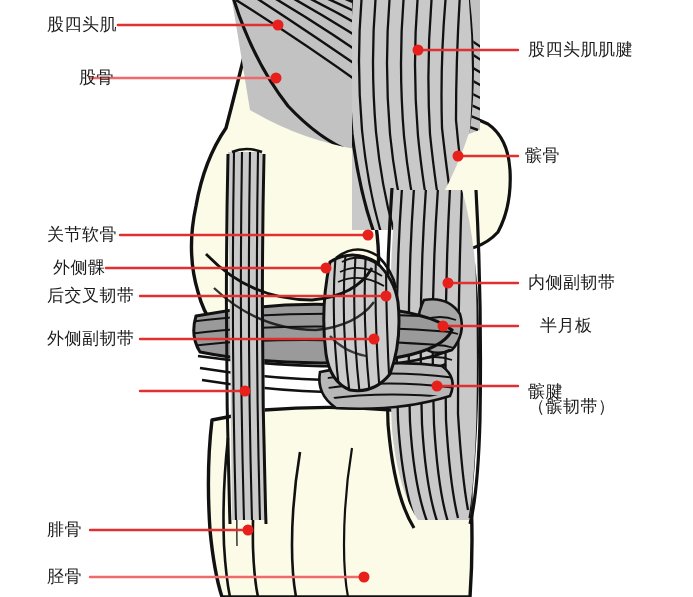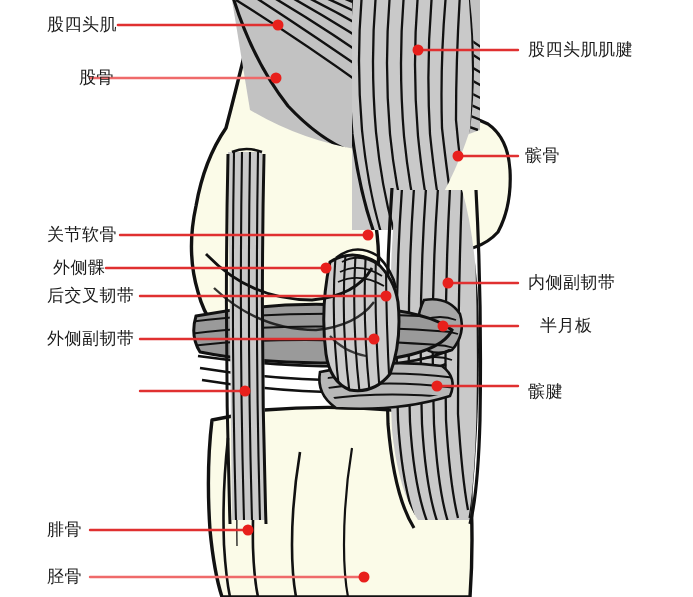--- a/index.html
+++ b/index.html
@@ -239,14 +239,15 @@
   <div class="lbl l" style="left:47px;top:285px;">后交叉韧带</div>
   <div class="lbl l" style="left:47px;top:328px;">外侧副韧带</div>
   <div class="lbl l" style="left:47px;top:519px;text-align:right;">腓骨</div>
   <div class="lbl l" style="left:47px;top:566px;">胫骨</div>
 
   <div class="lbl r" style="left:528px;top:39px;">股四头肌肌腱</div>
   <div class="lbl r" style="left:525px;top:145px;">髌骨</div>
   <div class="lbl r" style="left:528px;top:272px;">内侧副韧带</div>
   <div class="lbl r" style="left:528px;top:315px;margin-left:12px;">半月板</div>
   <div class="lbl r" style="left:528px;top:375px;margin-top:6px;">髌腱</div>
+  <div class="lbl r" style="left:528px;top:396px;">（髌韧带）</div>
 
 </div>
 
 </body></html>

